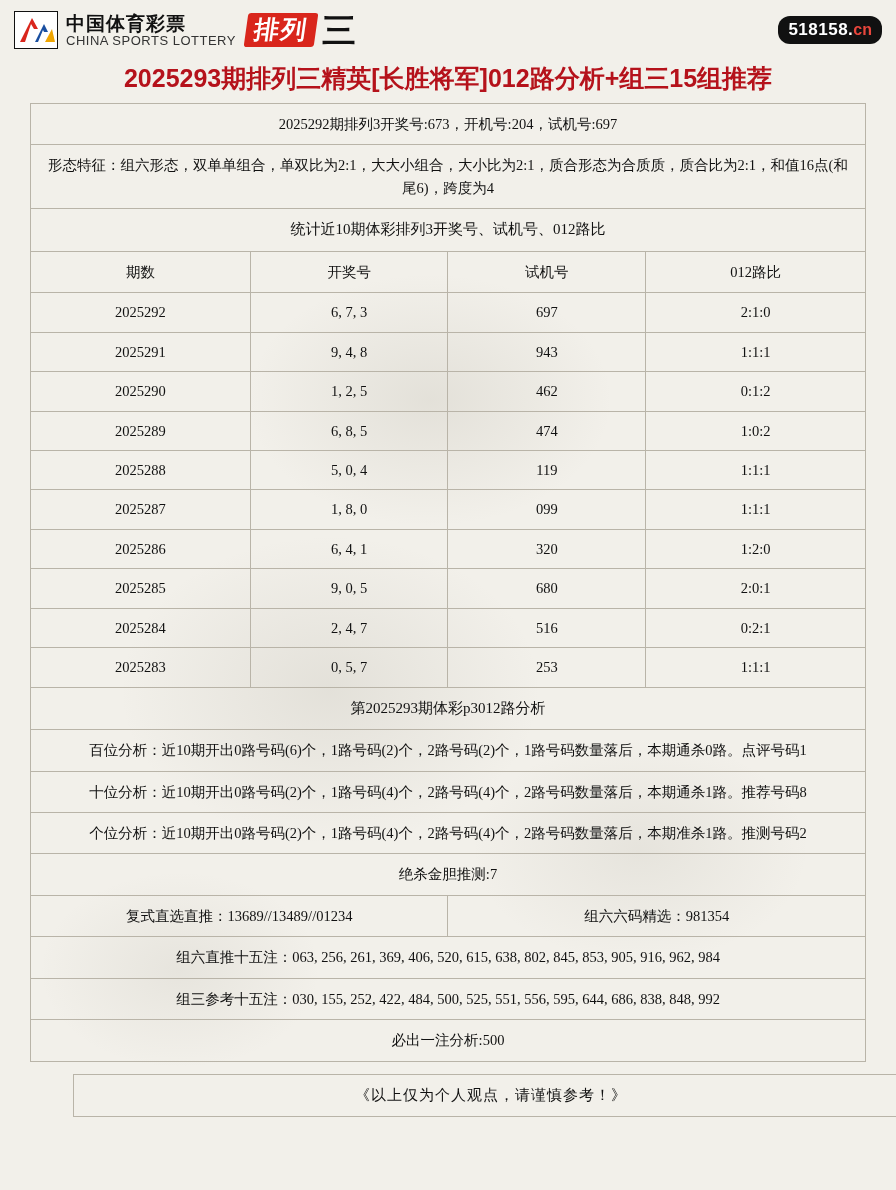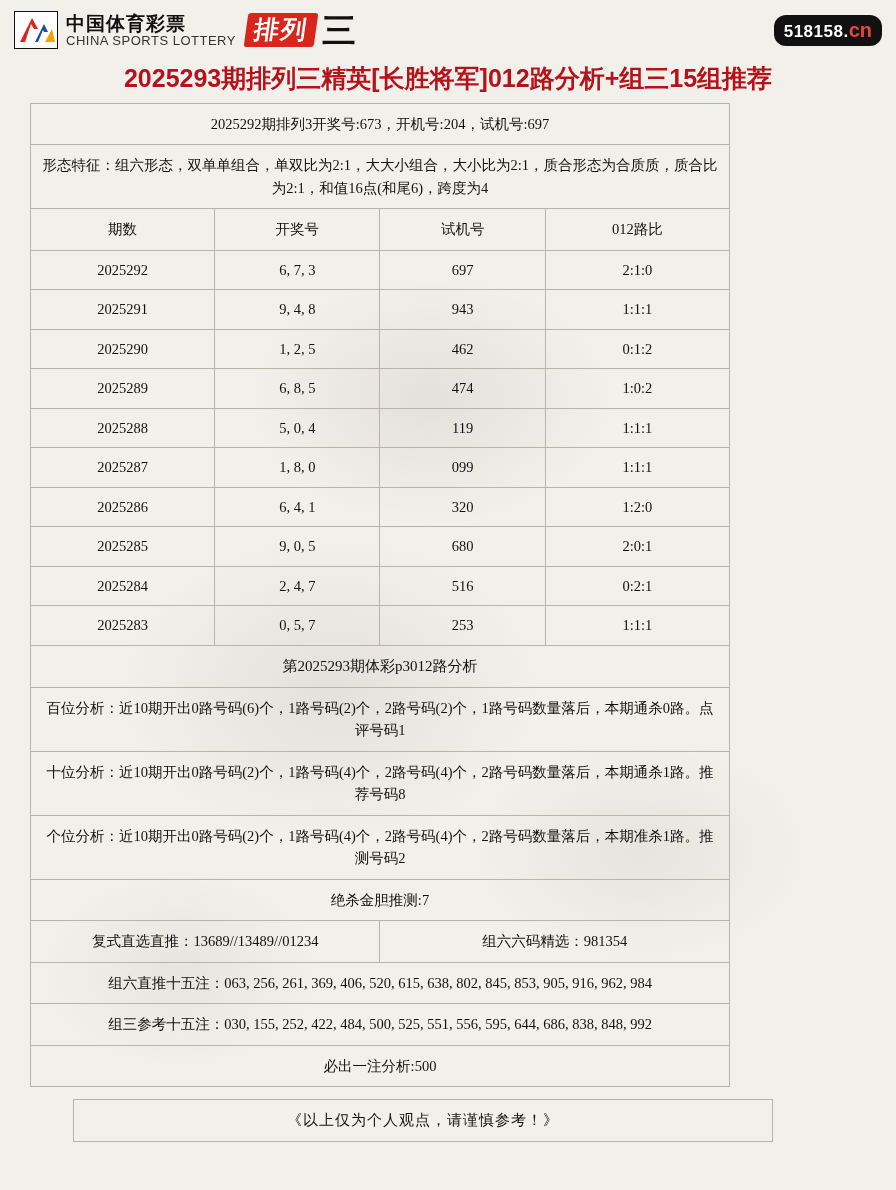--- a/index.html
+++ b/index.html
@@ -95,41 +95,41 @@
     font-family: "Liberation Sans", sans-serif;
   }
   .site-badge .num {
     color: #fff;
     font-size: 17px;
     font-weight: bold;
     letter-spacing: 0.5px;
   }
   .site-badge .suffix {
     color: #e8463c;
-    font-size: 20px;
+    font-size: 16px;
     font-weight: bold;
   }
   h1.title {
     position: relative;
     z-index: 2;
     margin: 2px 0 8px 0;
     text-align: center;
     font-family: "Liberation Sans", sans-serif;
     font-size: 25px;
     font-weight: bold;
     color: #b5121b;
     letter-spacing: 0px;
   }
   .sheet {
     position: relative;
     z-index: 2;
     margin: 0 30px;
   }
   table.main {
-    width: 700px;
+    width: 836px;
     border-collapse: collapse;
     background: transparent;
     font-size: 14.5px;
     font-family: Liberation Serif, serif;
   }
   table.main td {
     border: 1px solid #b9b4a8;
     padding: 9px 10px;
     text-align: center;
     line-height: 1.55;
@@ -188,20 +188,23 @@
 
 <div class="sheet">
   <table class="main">
     <tbody>
       <tr>
         <td colspan="4">2025292期排列3开奖号:673，开机号:204，试机号:697</td>
       </tr>
       <tr>
         <td colspan="4" class="left">形态特征：组六形态，双单单组合，单双比为2:1，大大小组合，大小比为2:1，质合形态为合质质，质合比为2:1，和值16点(和尾6)，跨度为4</td>
       </tr>
+      <tr>
+        <td colspan="4" class="wide-head">统计近10期体彩排列3开奖号、试机号、012路比</td>
+      </tr>
       <tr class="col-head">
         <td>期数</td>
         <td>开奖号</td>
         <td>试机号</td>
         <td>012路比</td>
       </tr>
 
       <tr class="data">
         <td>2025292</td>
         <td>6, 7, 3</td>

